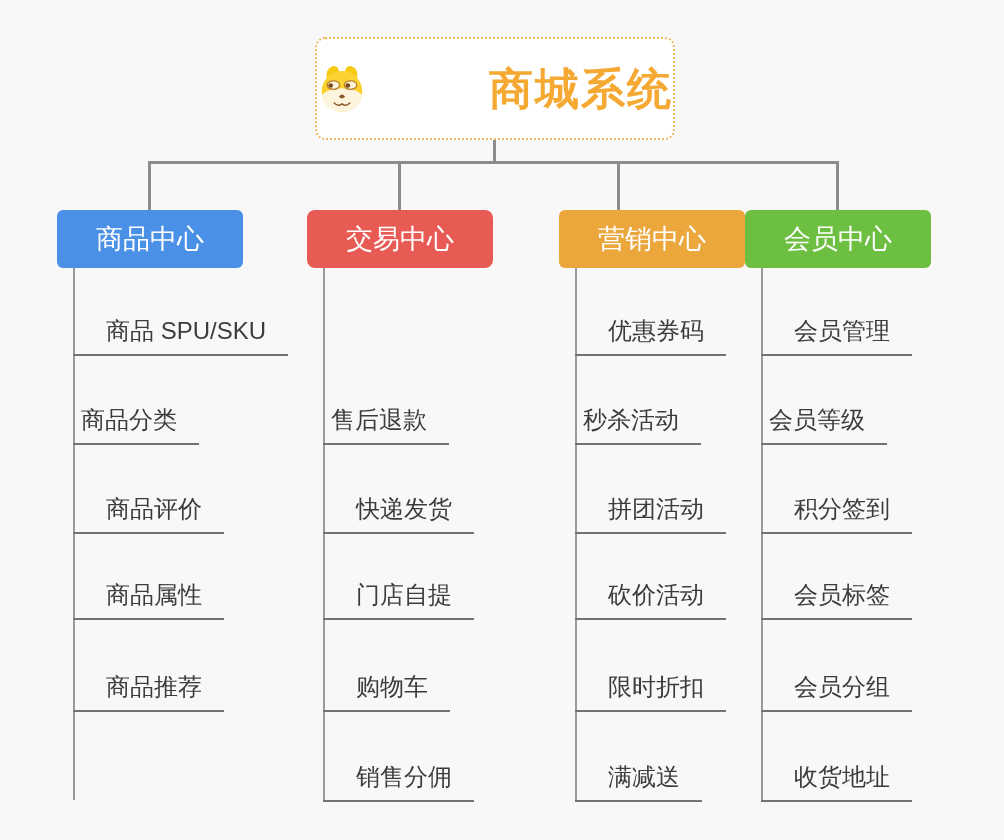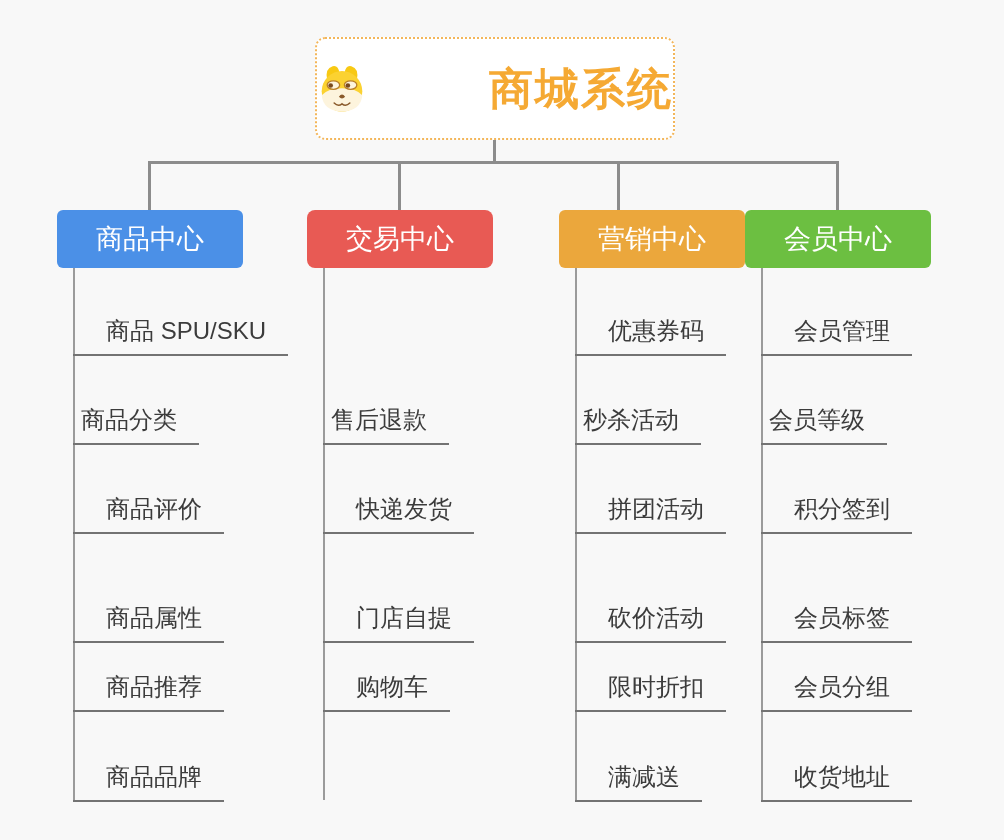--- a/index.html
+++ b/index.html
@@ -58,21 +58,21 @@
     background:#9b9b9b;
   }
   .leaf {
     position:absolute; left:16px;
     padding:0 22px 8px 33px;
     border-bottom:2px solid #737373;
     font-size:24px; color:#3c3c3c; line-height:30px;
     white-space:nowrap; width:max-content;
   }
   .leaf-1 { top:106px; } .leaf-2 { top:195px;padding-left:8px; } .leaf-3 { top:284px; }
-  .leaf-4 { top:393px; } .leaf-5 { top:462px; } .leaf-6 { top:552px; }
+  .leaf-4 { top:370px; } .leaf-5 { top:462px; } .leaf-6 { top:552px; }
 </style>
 </head>
 <body>
 
 <div class="canvas">
 
   <div class="line trunk"></div>
   <div class="line rail"></div>
   <div class="line drop drop-1"></div>
   <div class="line drop drop-2"></div>
@@ -96,30 +96,30 @@
   </div>
 
   <div class="branch branch-1">
     <div class="branch-header" style="background: rgb(75, 144, 231);">商品中心</div>
     <div class="branch-vline"></div>
     <div class="leaf leaf-1">商品 SPU/SKU</div>
     <div class="leaf leaf-2">商品分类</div>
     <div class="leaf leaf-3">商品评价</div>
     <div class="leaf leaf-4">商品属性</div>
     <div class="leaf leaf-5">商品推荐</div>
-    <div class="leaf leaf-6">商品品牌</div>
   </div>
 
   <div class="branch branch-2">
     <div class="branch-header" style="background: rgb(232, 90, 84); border-radius: 8px;">交易中心</div>
     <div class="branch-vline"></div>
     <div class="leaf leaf-2">售后退款</div>
     <div class="leaf leaf-4">门店自提</div>
     <div class="leaf leaf-3">快递发货</div>
     <div class="leaf leaf-5">购物车</div>
+    <div class="leaf leaf-6">销售分佣</div>
   </div>
 
   <div class="branch branch-3">
     <div class="branch-header" style="background: rgb(235, 167, 60);">营销中心</div>
     <div class="branch-vline"></div>
     <div class="leaf leaf-1">优惠券码</div>
     <div class="leaf leaf-2">秒杀活动</div>
     <div class="leaf leaf-3">拼团活动</div>
     <div class="leaf leaf-4">砍价活动</div>
     <div class="leaf leaf-5">限时折扣</div>

